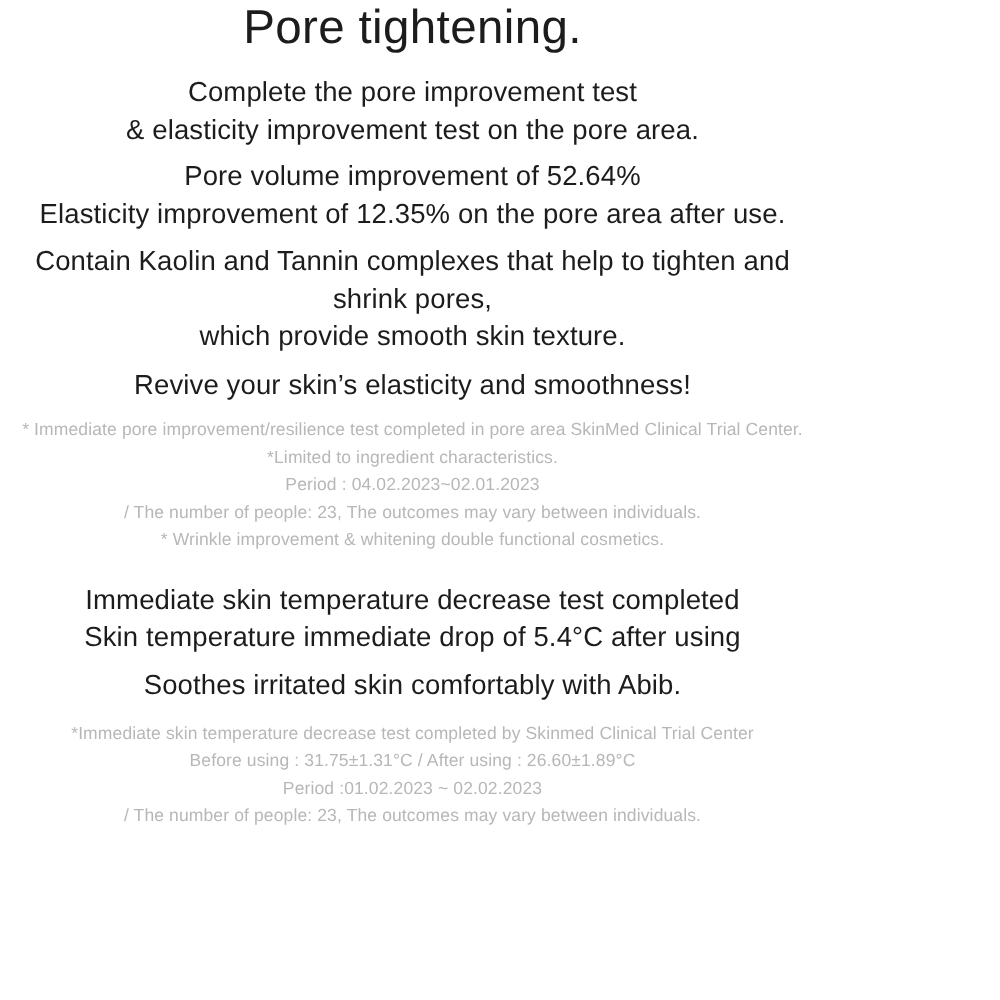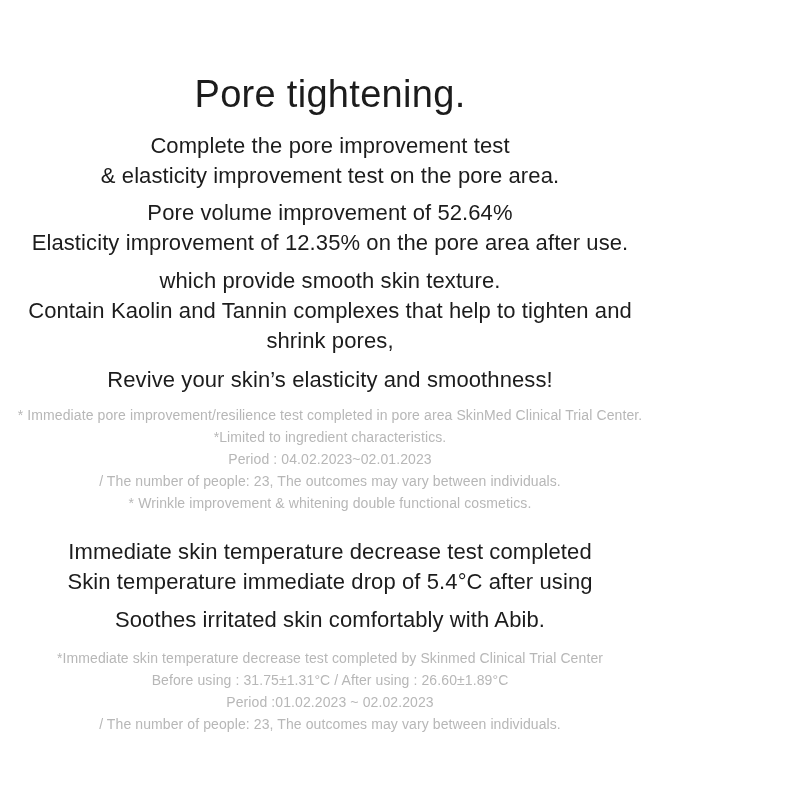--- a/index.html
+++ b/index.html
@@ -12,21 +12,20 @@
     width: 800px;
     height: 800px;
     background: var(--background);
     font-family: "Liberation Sans", "DejaVu Sans", sans-serif;
     color: var(--primary-text);
   }
   .canvas {
     width: 660px;
     height: 800px;
     box-sizing: border-box;
-    padding-top: 72px;
     text-align: center;
     overflow: hidden;
   }
   .title {
     margin: 0;
     font-size: 38px;
     line-height: 44px;
     font-weight: 500;
     letter-spacing: 0.3px;
     color: var(--primary-text);
@@ -66,22 +65,22 @@
     <div>Complete the pore improvement test</div>
     <div>&amp; elasticity improvement test on the pore area.</div>
   </div>
 
   <div class="block body-text stats">
     <div>Pore volume improvement of 52.64%</div>
     <div>Elasticity improvement of 12.35% on the pore area after use.</div>
   </div>
 
   <div class="block body-text ingredients">
+    <div>Contain Kaolin and Tannin complexes that help to tighten and shrink pores,</div>
     <div>which provide smooth skin texture.</div>
-    <div>Contain Kaolin and Tannin complexes that help to tighten and shrink pores,</div>
   </div>
 
   <div class="block body-text tagline-pore">Revive your skin’s elasticity and smoothness!</div>
 
   <div class="block fine-print fineprint-1">
     <div>* Immediate pore improvement/resilience test completed in pore area SkinMed Clinical Trial Center.</div>
     <div>*Limited to ingredient characteristics.</div>
     <div>Period : 04.02.2023~02.01.2023</div>
     <div>/ The number of people: 23, The outcomes may vary between individuals.</div>
     <div>* Wrinkle improvement &amp; whitening double functional cosmetics.</div>

